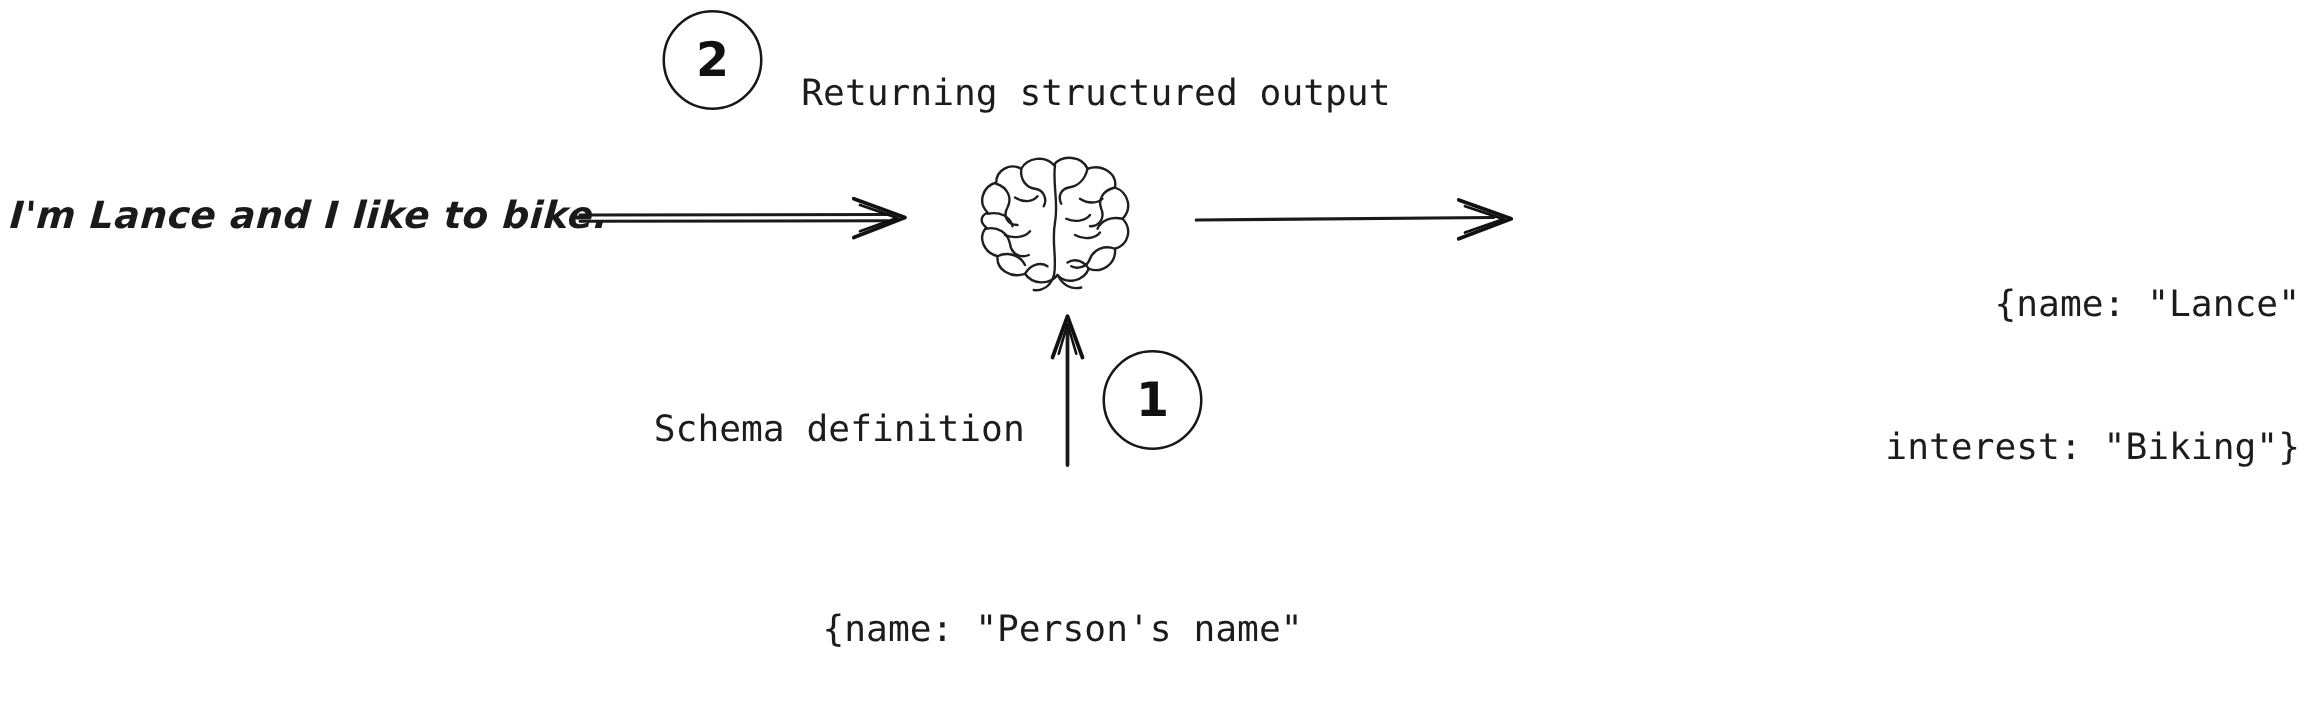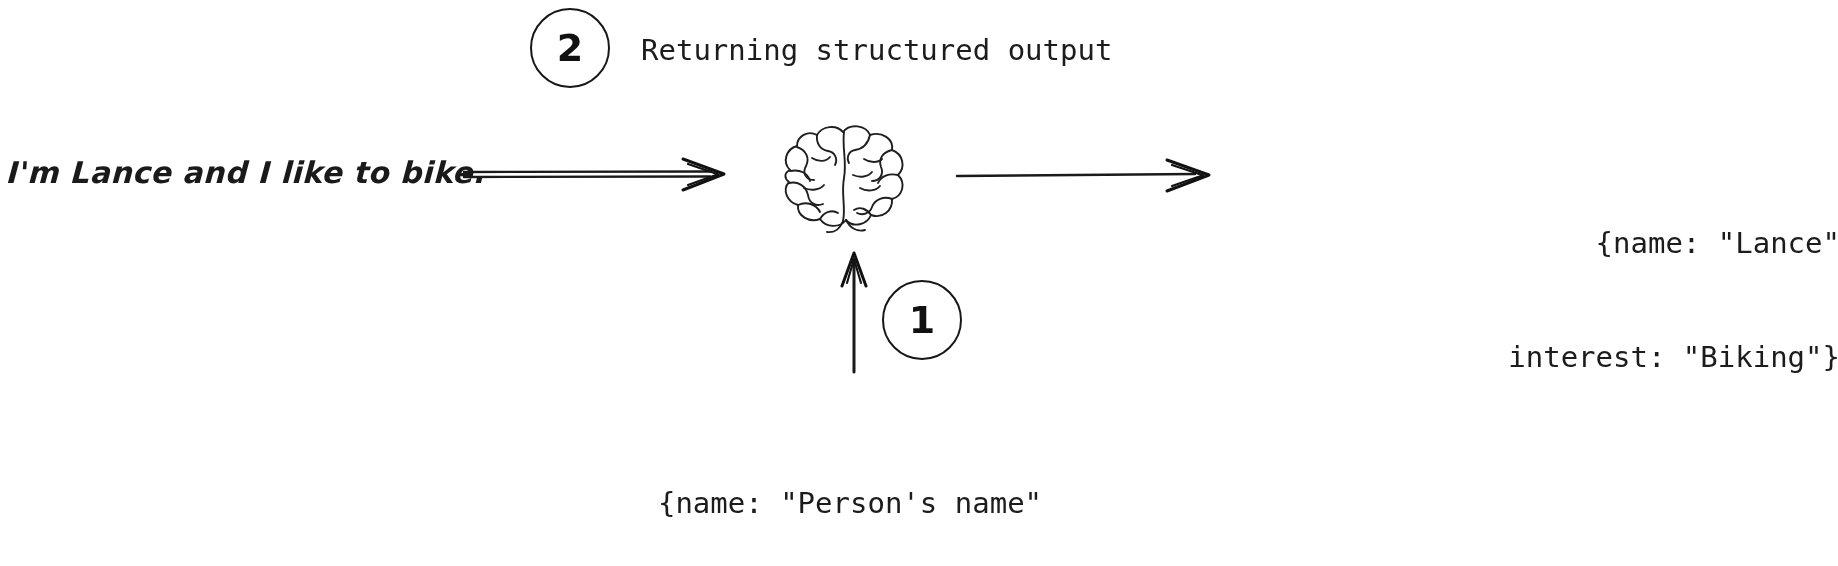--- a/index.html
+++ b/index.html
@@ -32,20 +32,21 @@
     transform: skewX(-4deg);
   }
 
   
   .mono-label {
     font-family: "DejaVu Sans Mono", monospace;
     font-size: 29px;
     color: #1c1c1c;
     white-space: nowrap;
     letter-spacing: 0px;
+    margin-top: 24px;
   }
   .mono-block {
     font-family: "DejaVu Sans Mono", monospace;
     font-size: 29px;
     line-height: 38px;
     color: #1c1c1c;
     white-space: pre;
   }
   .mono-block.right-al { text-align: right; }
   .mono-block.center-al { text-align: center; }
@@ -144,20 +145,21 @@
       <path d="M212 8 L254 23 L212 39" stroke="#111111" stroke-width="3" fill="none" stroke-linecap="round" stroke-linejoin="round"></path>
       <path d="M217 13 L248 23.3 L217 34" stroke="#111111" stroke-width="2.2" fill="none" stroke-linecap="round" stroke-linejoin="round"></path>
     </svg>
   </div>
 
   <div class="abs mono-block right-al" style="left:1180px; top:148px; width:660px;">
     <div>{name: "Lance"</div>
     <div>interest: "Biking"}</div>
   </div>
 
+  <div class="abs mono-label" style="left:523px; top:302px;">Schema definition</div>
 
   <div class="abs" style="left:832px; top:250px;">
     <svg width="46" height="125" viewBox="0 0 46 125">
       <path d="M22 122 L22 10" stroke="#1a1a1a" stroke-width="3" fill="none" stroke-linecap="round"></path>
       <path d="M10 36 L22 3 L34 36" stroke="#111111" stroke-width="3" fill="none" stroke-linecap="round" stroke-linejoin="round"></path>
       <path d="M15 33 L22 9 L29 33" stroke="#111111" stroke-width="2.1" fill="none" stroke-linecap="round" stroke-linejoin="round"></path>
     </svg>
   </div>
 
   <div class="abs step-circle" style="left:882px; top:280px;">

